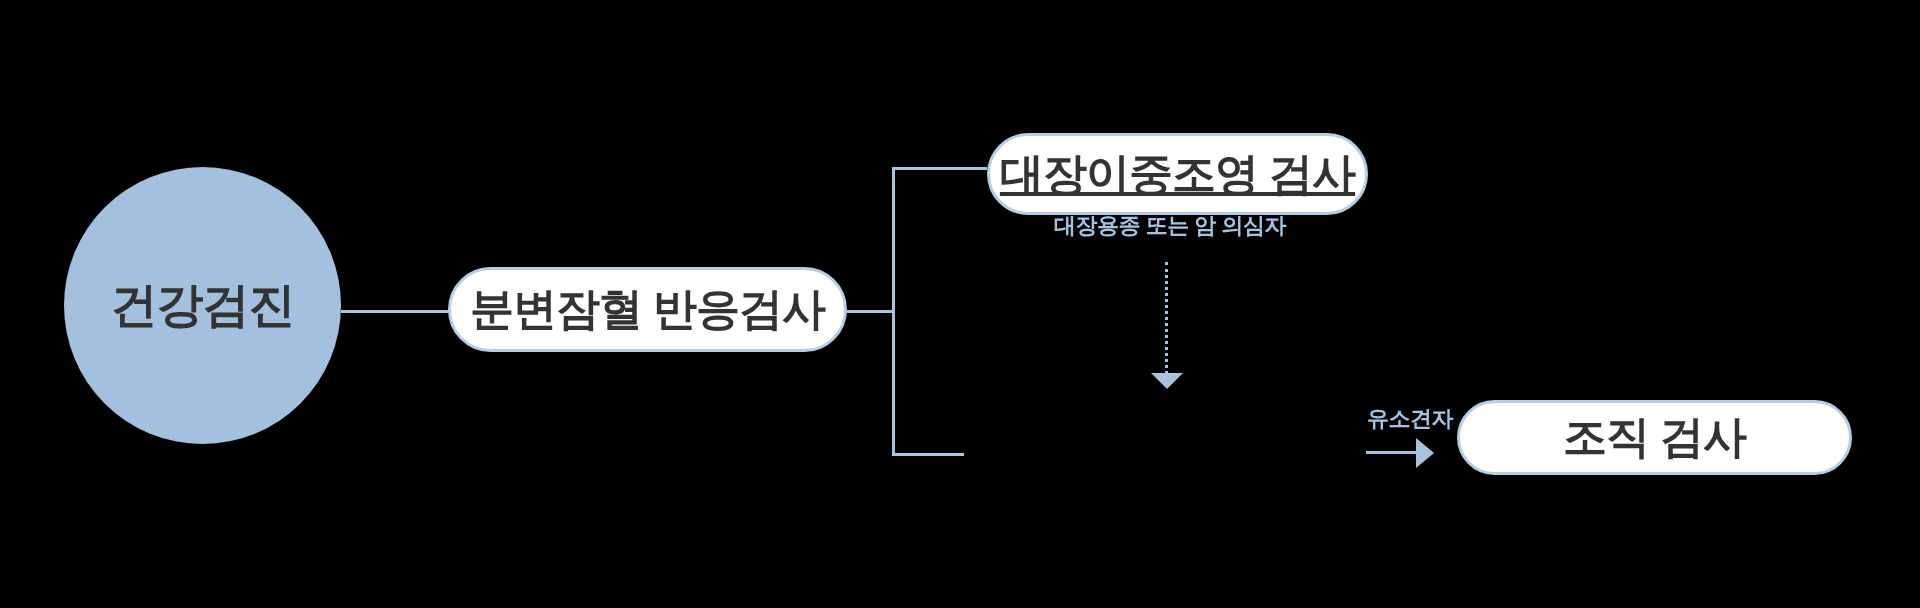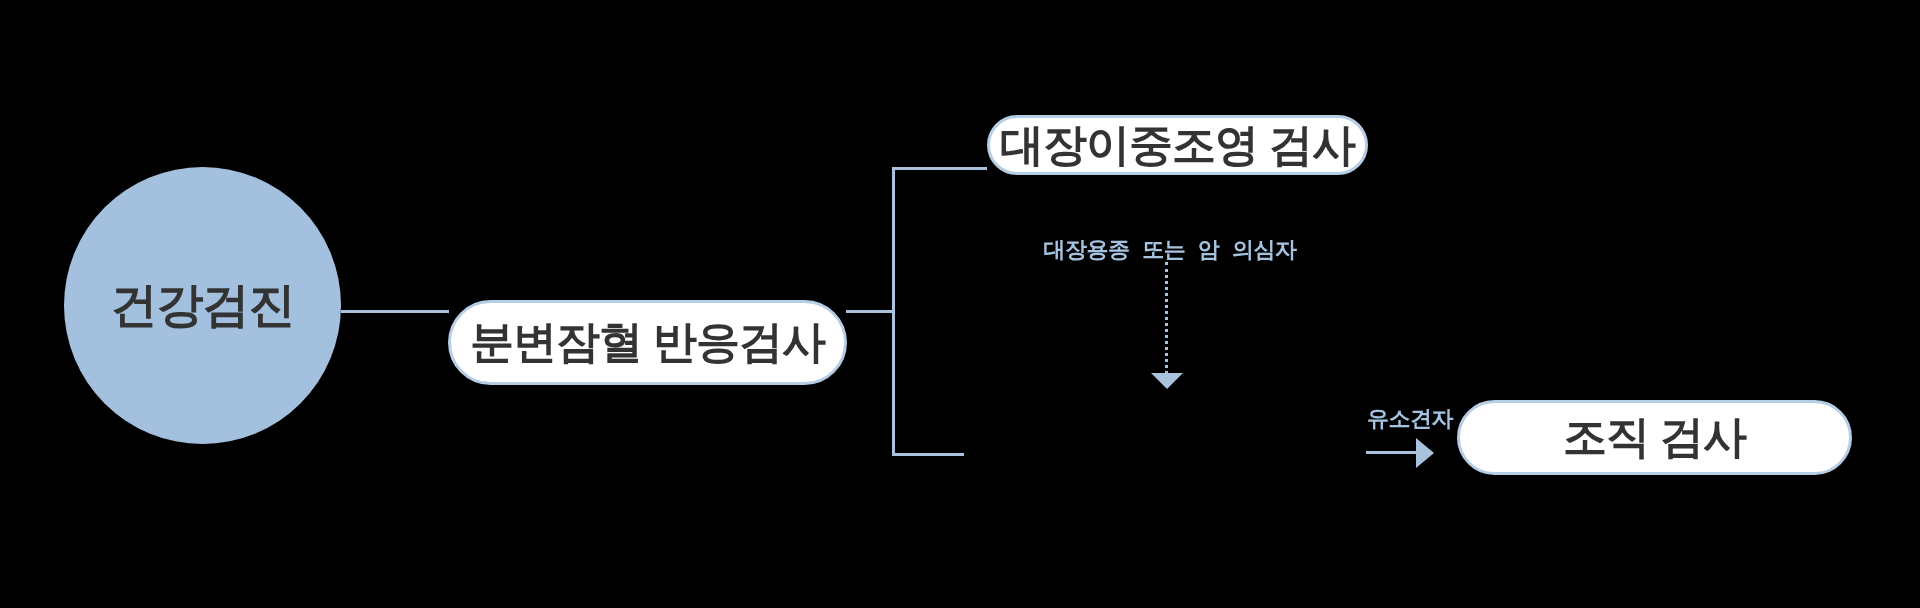--- a/index.html
+++ b/index.html
@@ -38,22 +38,22 @@
     position:absolute;
     box-sizing:border-box;
     background:var(--pill-fill);
     border:3px solid var(--pill-border);
     border-radius:45px;
     display:flex; align-items:center; justify-content:center;
     color:var(--dark-text);
     font-size:44px; font-weight:600;
     letter-spacing:-1px;
   }
-  .pill-fobt{ left:448px; top:267px; width:399px; height:85px;margin-top:33px; }
-  .pill-barium{ left:987px; top:115px; width:381px; height:60px; }
+  .pill-fobt{ left:448px; top:267px; width:399px; height:85px; }
+  .pill-barium{ left:987px; top:133px; width:381px; height:82px;text-decoration:underline; }
   .pill-colonoscopy{ left:963px; top:412px; width:403px; height:85px; }
   .pill-biopsy{ left:1457px; top:400px; width:395px; height:75px; }
   .hline{
     position:absolute; height:3px;
     background:var(--line);
   }
   .vline{
     position:absolute; width:3px;
     background:var(--line);
   }
@@ -63,21 +63,21 @@
   .branch-top{ left:894px; top:167px; width:93px; }
   .branch-bottom{ left:894px; top:453px; width:70px; }
   .edge-colonoscopy-biopsy{ left:1366px; top:451px; width:52px; }
   .small-label{
     position:absolute;
     color:var(--accent-text);
     font-size:22px; font-weight:700;
     text-align:center;
     letter-spacing:-0.5px;
   }
-  .label-suspect{ left:1020px; top:235px; width:300px;font-family:Liberation Mono, monospace; }
+  .label-suspect{ left:1020px; top:211px; width:300px; }
   .label-findings{ left:1362px; top:384px; width:96px;margin-top:20px; }
   .dotted-line{
     position:absolute;
     left:1165px; top:262px; height:112px;
     width:0;
     border-left:3px dotted var(--line);
   }
   .tri-down{
     position:absolute;
     left:1151px; top:373px;

